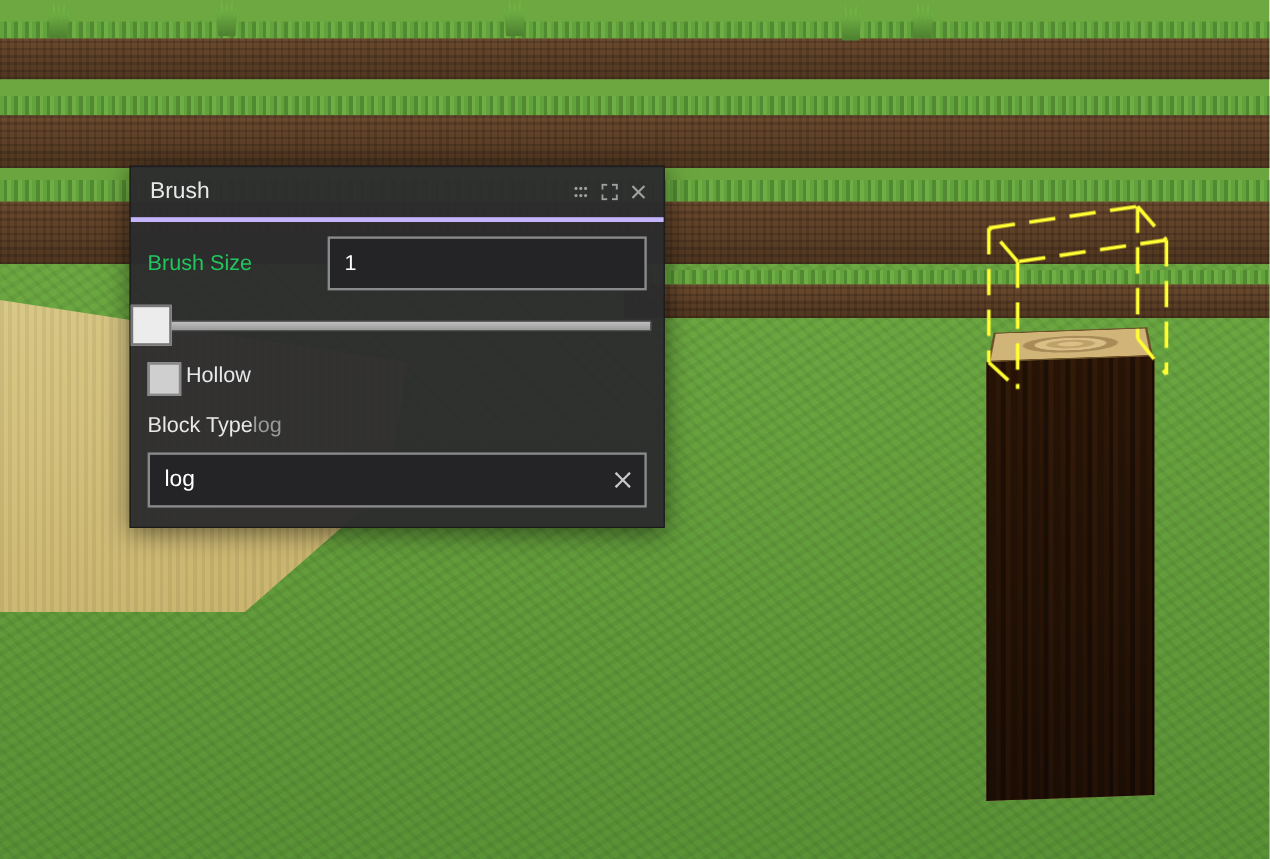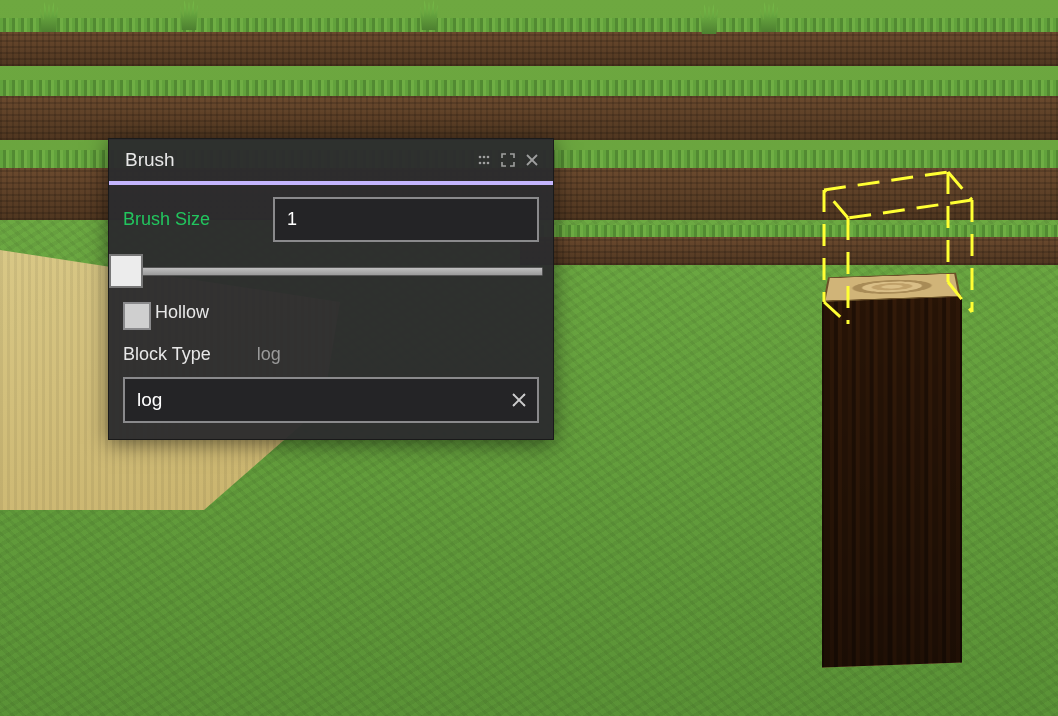--- a/index.html
+++ b/index.html
@@ -188,21 +188,20 @@
   }
   .checkbox.checked {
     background: #2a7a2a;
     border-color: #cfeacc;
   }
   .checkbox.checked svg { width: 20px; height: 20px; }
   
   .bt-row {
     display: flex;
     align-items: flex-end;
-    gap: 46px;
     margin-bottom: 12px;
     font-size: 18px;
   }
   .bt-label { color: #e8e8e8; }
   .bt-value { color: #9a9a9a; }
   
   .text-row {
     position: relative;
   }
   .text-input {

